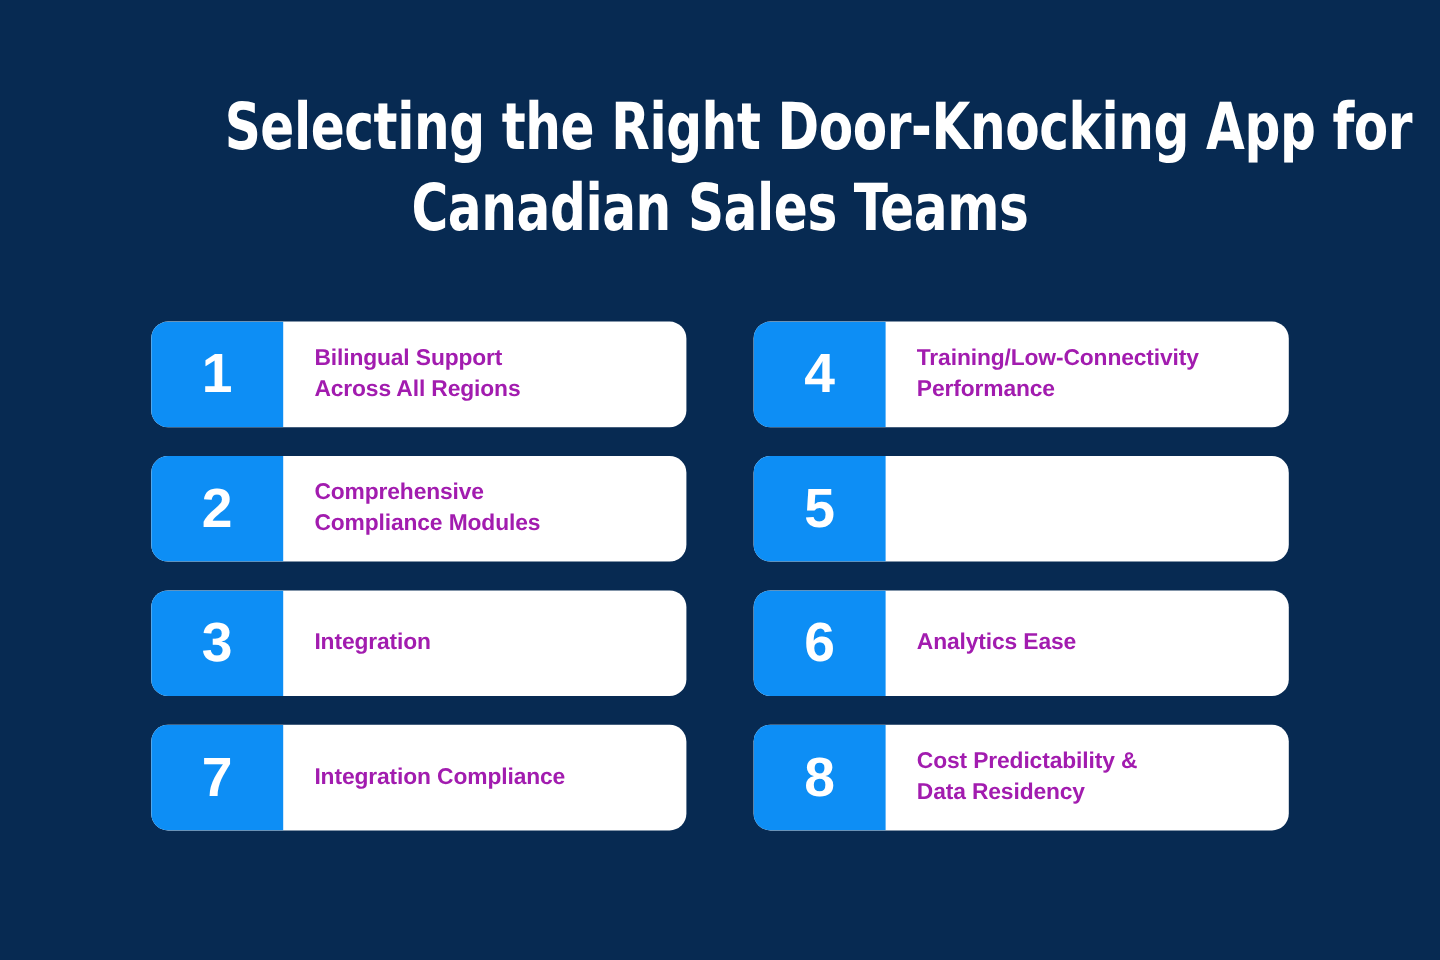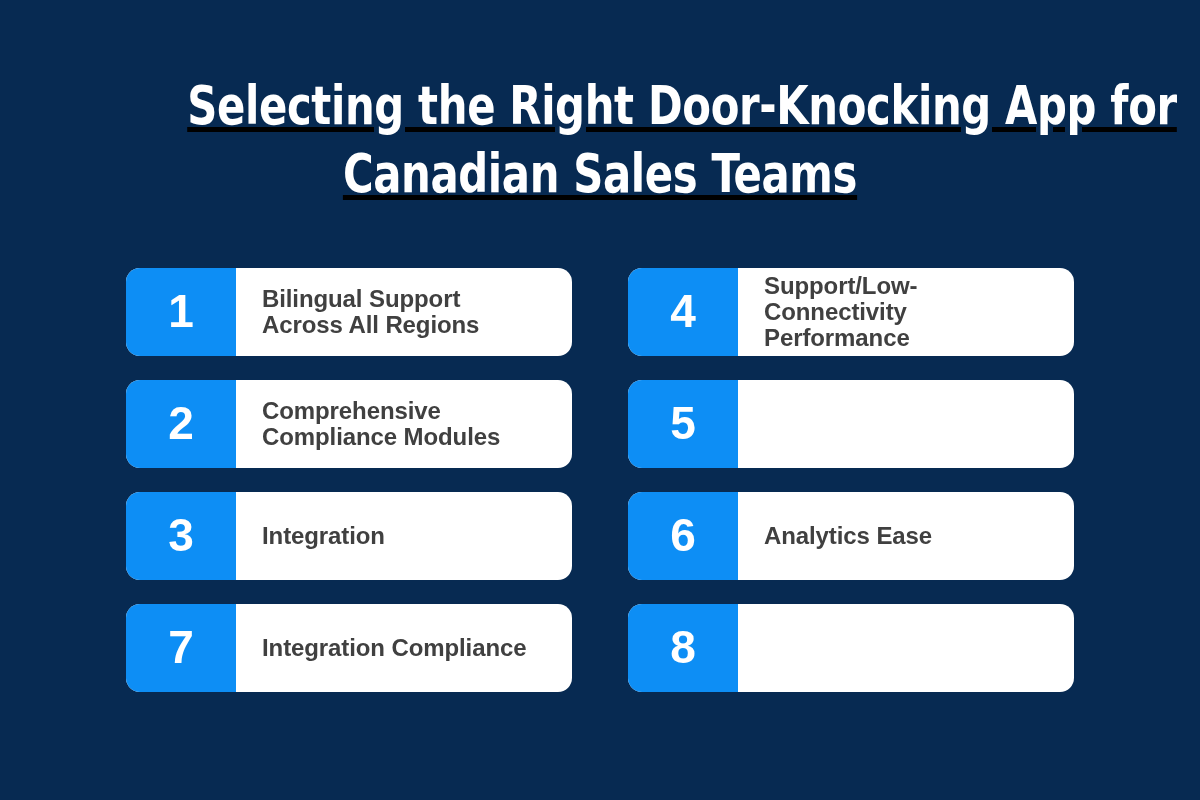--- a/index.html
+++ b/index.html
@@ -17,21 +17,20 @@
     background:#072a52;
   }
 
   
   .title-block {
     position:absolute;
     left:0; top:72px;
     width:1200px;
     text-align:center;
     padding:0 120px;
-    text-decoration:underline;
   }
 
   .title-line {
     display:block;
     color:#ffffff;
     font-family:"Liberation Sans Narrow","DejaVu Sans Condensed","Liberation Sans", sans-serif;
     font-weight:bold;
     font-size:54px;
     line-height:68px;
     letter-spacing:-0.4px;
@@ -75,22 +74,22 @@
   }
 
   .card-body {
     flex:1 1 auto;
     display:flex;
     align-items:center;
     padding:0 16px 0 26px;
   }
 
   .card-label {
-    color:#404040;
-    font-size:24px;
+    color:#a21caf;
+    font-size:19px;
     font-weight:bold;
     line-height:26px;
     letter-spacing:-0.1px;
     white-space:pre-line;
   }
 </style>
 </head>
 <body>
 
 <div class="poster">
@@ -106,21 +105,21 @@
       <div class="card-num">1</div>
       <div class="card-body">
         <span class="card-label">Bilingual Support
 Across All Regions</span>
       </div>
     </div>
 
     <div class="card">
       <div class="card-num">4</div>
       <div class="card-body">
-        <span class="card-label">Support/Low-Connectivity
+        <span class="card-label">Training/Low-Connectivity
 Performance</span>
       </div>
     </div>
 
     <div class="card">
       <div class="card-num">2</div>
       <div class="card-body">
         <span class="card-label">Comprehensive
 Compliance Modules</span>
       </div>
@@ -146,16 +145,20 @@
 
     <div class="card">
       <div class="card-num">7</div>
       <div class="card-body">
         <span class="card-label">Integration Compliance</span>
       </div>
     </div>
 
     <div class="card">
       <div class="card-num">8</div>
+      <div class="card-body">
+        <span class="card-label">Cost Predictability &amp;
+Data Residency</span>
+      </div>
     </div>
 
   </div>
 </div>
 
 </body></html>

